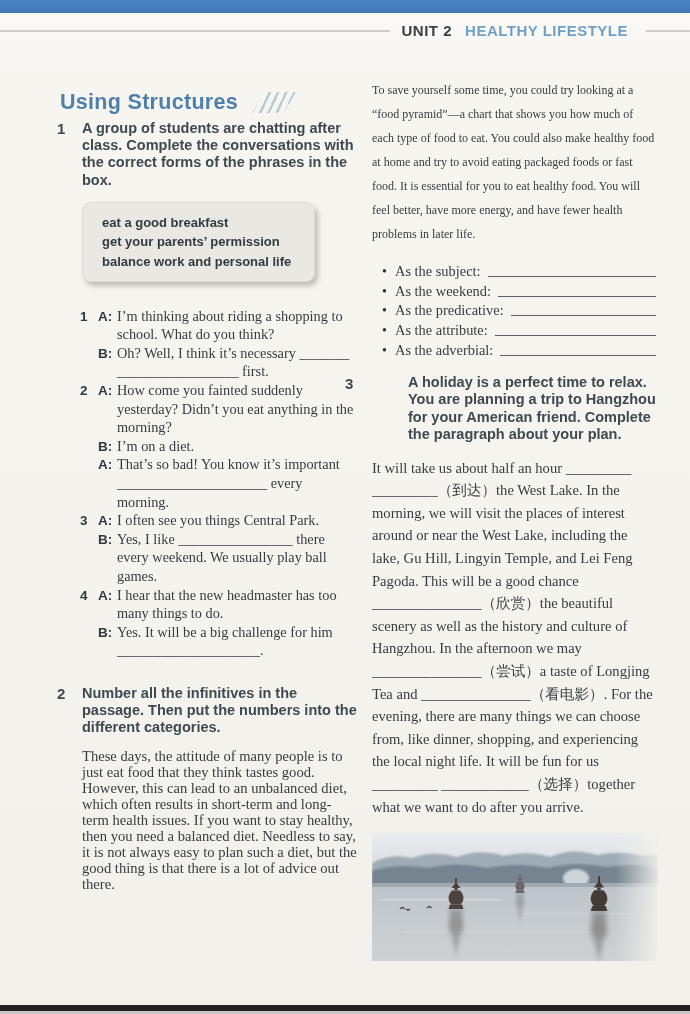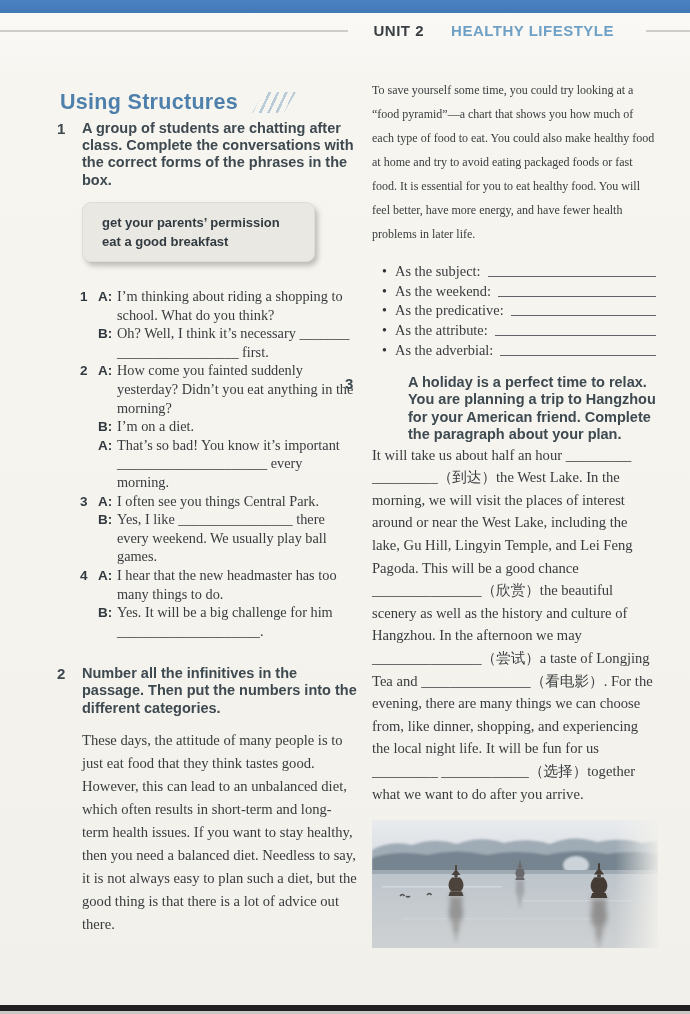--- a/index.html
+++ b/index.html
@@ -8,21 +8,21 @@
   .page {
     position:relative; width:690px; height:1014px; overflow:hidden;
     background:linear-gradient(180deg,#fbfaf7 0%, #f6f5f0 8%, #f4f3ee 60%, #f1f0ea 100%);
   }
   
   .topbar { position:absolute; top:0; left:0; width:690px; height:13px; background:linear-gradient(180deg,#4a82c2,#4378b6); }
   .botbar { position:absolute; top:1005px; left:0; width:690px; height:6px; background:#212121; }
   .botstrip { position:absolute; top:1011px; left:0; width:690px; height:3px; background:#c9c8c4; }
 
   
-  .header-row { position:absolute; top:22px; left:0; width:690px; display:flex; align-items:center;gap:14px; }
+  .header-row { position:absolute; top:22px; left:0; width:690px; display:flex; align-items:center; }
   .hrule { height:2px; background:#cecdc9; }
   .hrule.left { flex:1 1 auto; margin-right:12px; }
   .hrule.right { width:44px; margin-left:18px; }
   .unit-label { font-family:"Liberation Sans",sans-serif; font-weight:bold; font-size:15px; letter-spacing:0.5px; color:#3a4044; }
   .unit-title { font-family:"Liberation Sans",sans-serif; font-weight:bold; font-size:15px; letter-spacing:0.5px; color:#6fa0c6; margin-left:13px; }
 
   
   .section-row { position:absolute; top:90px; left:60px; display:flex; align-items:center; }
   .section-title { font-family:"Liberation Sans",sans-serif; font-weight:bold; font-size:21.5px; letter-spacing:0.3px; color:#4f80ab; }
   .hatch { display:inline-block; width:44px; height:21px; margin-left:14px;
@@ -46,35 +46,35 @@
   
   .dialogues { margin:25px 0 0 23px; }
   .dlg { display:flex; }
   .dlg-num { flex:0 0 18px; font-family:"Liberation Sans",sans-serif; font-weight:bold; font-size:13.5px; color:#31393f; padding-top:2px; }
   .dlg-body { flex:1; }
   .dline { display:flex; }
   .spk { flex:0 0 19px; font-family:"Liberation Sans",sans-serif; font-weight:bold; font-size:13.5px; color:#31393f; padding-top:2px; }
   .dtxt { flex:1; font-size:14.3px; line-height:18.6px; color:#393c3e; }
 
   
-  .passage { margin:12px 0 0 25px; font-size:14.6px; line-height:23px; color:#393c3e; }
+  .passage { margin:12px 0 0 25px; font-size:14.6px; line-height:16px; color:#393c3e; }
   .ex2 { margin-top:25px; }
 
   
   .r-passage { font-size:12px; line-height:24px; color:#393c3e; }
   .bullets { margin-top:14px; padding-left:10px; }
   .bullet-row { display:flex; align-items:flex-end; height:19.8px; }
   .bdot { flex:0 0 13px; color:#2e3235; font-size:14px; line-height:16px; }
   .blabel { font-size:14.4px; color:#393c3e; line-height:17px; white-space:nowrap; }
   .blank { flex:1 1 auto; border-bottom:1.3px solid #5f6366; margin:0 2px 3px 7px; }
 
   .ex3 { position:relative; margin-top:15px; }
   .ex3 .hang-num { position:absolute; left:-27px; top:1px; font-family:"Liberation Sans",sans-serif; font-weight:bold; font-size:15px; color:#3e4950; }
   .ex3 .ex-text3 { font-family:"Liberation Sans",sans-serif; font-weight:bold; font-size:14.5px; line-height:17.4px; color:#3e4950;margin-left:36px; }
-  .ex3-para { margin-top:0; font-size:14.6px; line-height:22.6px; color:#393c3e; }
+  .ex3-para { margin-top:13px; font-size:14.6px; line-height:22.6px; color:#393c3e; }
 
   
   .photo { margin-top:15px; width:286px; height:128px; position:relative; }
   .photo svg { display:block; width:286px; height:128px; }
 
   
   .watermark { position:absolute; top:962px; right:26px; font-size:23px; letter-spacing:3px; color:#8f8f8f;
     font-family:"DejaVu Serif","Liberation Serif",serif; }
 </style>
 </head>
@@ -96,22 +96,23 @@
   </div>
 
   <div class="col-left">
 
     <div class="ex-head">
       <span class="ex-num">1</span>
       <span class="ex-text">A group of students are chatting after class. Complete the conversations with the correct forms of the phrases in the box.</span>
     </div>
 
     <div class="phrase-box">
+      <div>eat a good breakfast</div>
       <div>get your parents’ permission</div>
-      <div>eat a good breakfast</div>
+      <div>balance work and personal life</div>
     </div>
 
     <div class="dialogues">
       <div class="dlg">
         <span class="dlg-num">1</span>
         <div class="dlg-body">
           <div class="dline">
               <span class="spk">A:</span>
               <span class="dtxt">I’m thinking about riding a shopping to school. What do you think?</span>
             </div>

